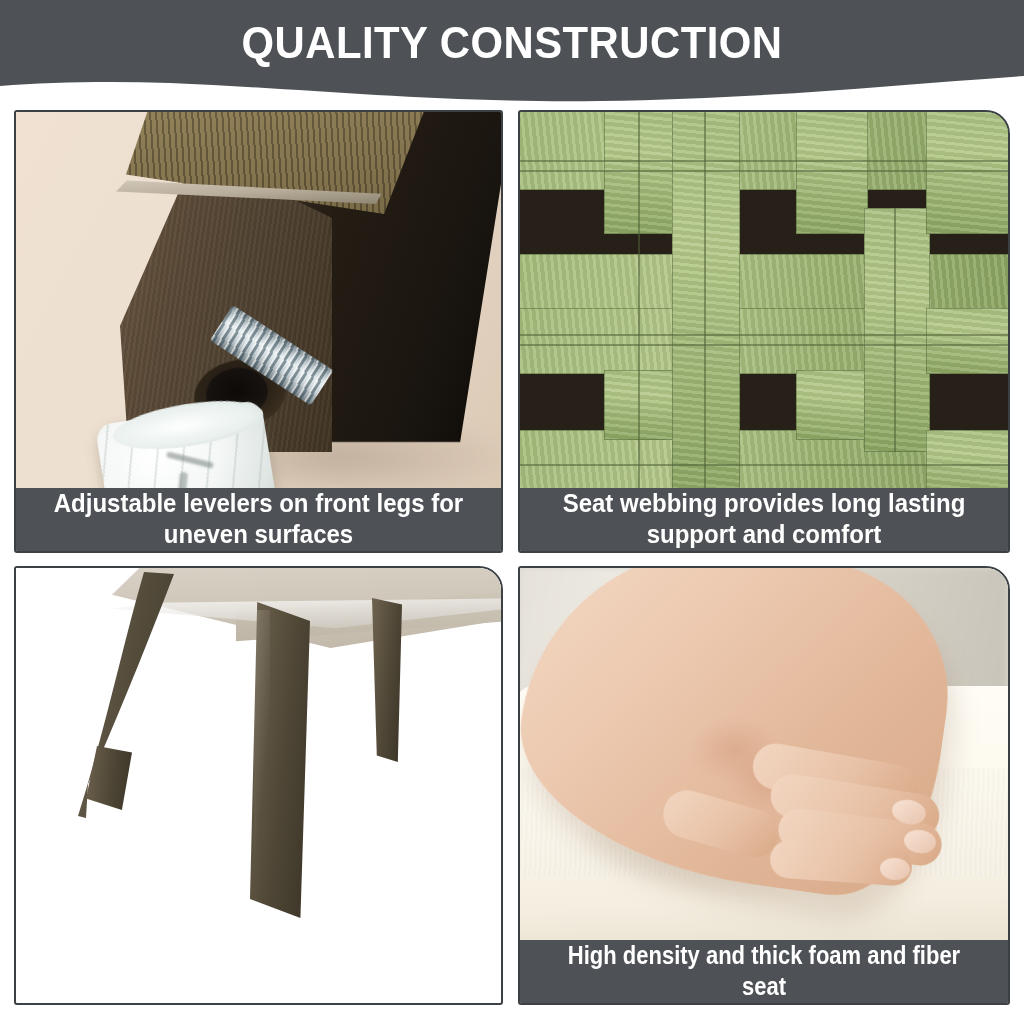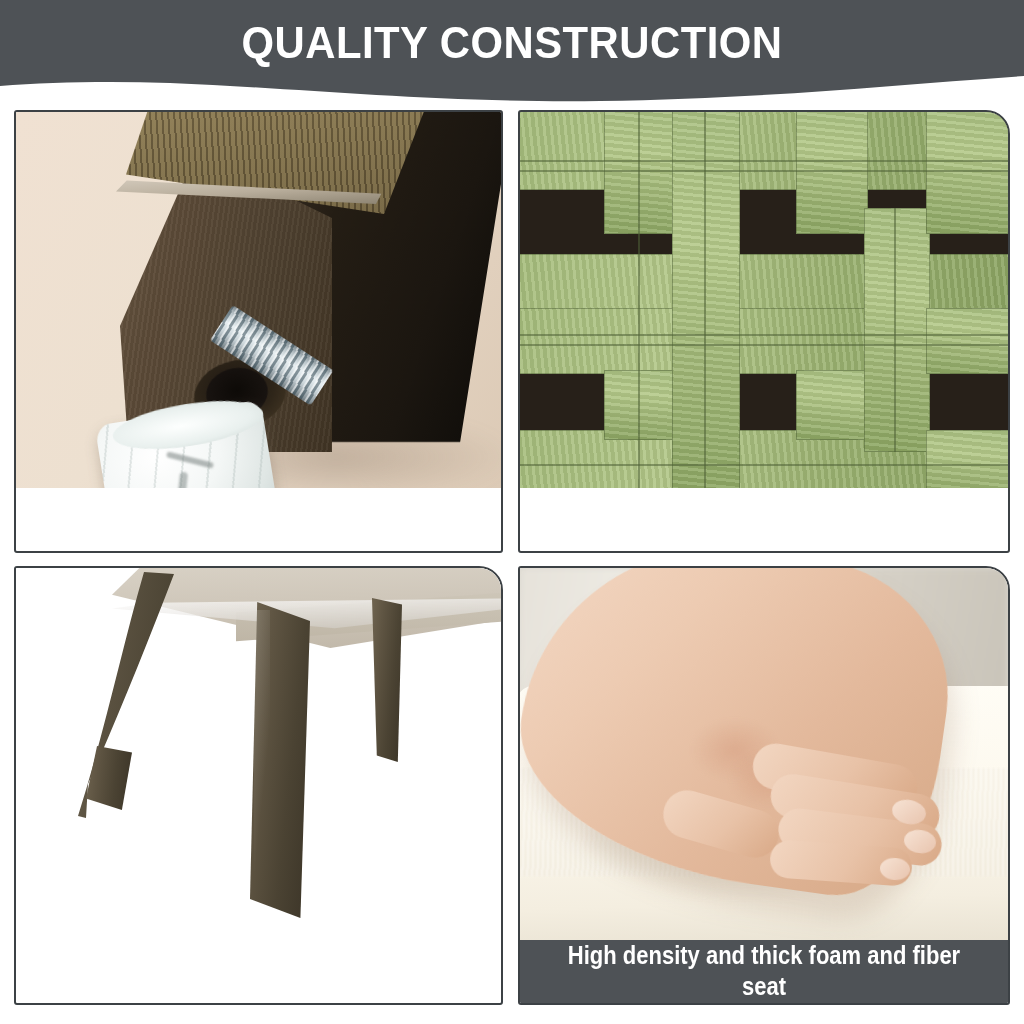--- a/index.html
+++ b/index.html
@@ -374,20 +374,23 @@
       <div class="p1-screw">
         <div class="p1-screw-threads"></div>
       </div>
       <div class="p1-foot">
         <div class="p1-foot-ribs"></div>
       </div>
       <div class="p1-foot-top"></div>
       <div class="p1-foot-scratch"></div>
       <div class="p1-foot-scratch2"></div>
     </div>
+    <div class="caption">
+      <span>Adjustable levelers on front legs for uneven surfaces</span>
+    </div>
   </div>
 
   <div class="card tr">
     <div class="photo">
       <div class="p2-bg"></div>
 
       <div class="strap" style="left:-6px; top:-4px;  width:504px; height:82px;"></div>
       <div class="strap" style="left:-6px; top:142px; width:504px; height:62px;"></div>
       <div class="strap" style="left:-6px; top:196px; width:504px; height:66px;"></div>
       <div class="strap" style="left:-6px; top:318px; width:504px; height:70px;"></div>
@@ -408,20 +411,23 @@
 
       <div class="strap-edge" style="left:-6px; top:48px;  width:504px; height:2px;"></div>
       <div class="strap-edge" style="left:-6px; top:58px;  width:504px; height:2px;"></div>
       <div class="strap-edge" style="left:-6px; top:222px; width:504px; height:2px;"></div>
       <div class="strap-edge" style="left:-6px; top:232px; width:504px; height:2px;"></div>
       <div class="strap-edge" style="left:-6px; top:352px; width:504px; height:2px;"></div>
       <div class="strap-edge" style="left:118px; top:-4px; width:2px;  height:396px;"></div>
       <div class="strap-edge" style="left:184px; top:-4px; width:2px;  height:396px;"></div>
       <div class="strap-edge" style="left:374px; top:96px; width:2px;  height:244px;"></div>
     </div>
+    <div class="caption">
+      <span>Seat webbing provides long lasting support and comfort</span>
+    </div>
   </div>
 
   <div class="card bl">
     <div class="photo">
       <div class="p3-bg"></div>
       <div class="p3-seat"></div>
       <div class="p3-seat-apron"></div>
       <div class="p3-seat-welt"></div>
 
       <div class="leg" style="left:356px; top:30px; width:30px; height:164px;

